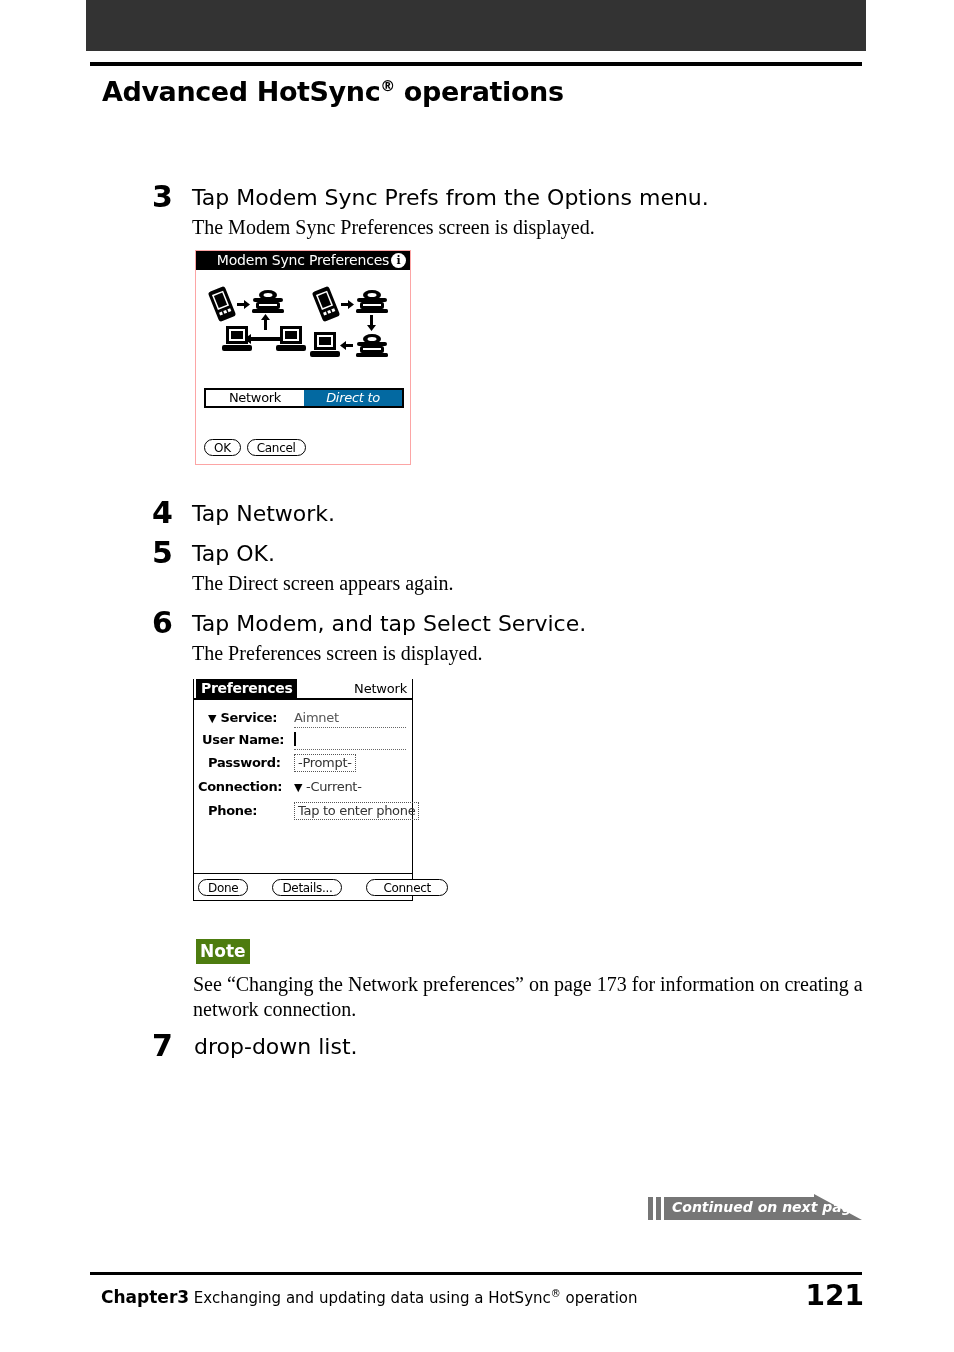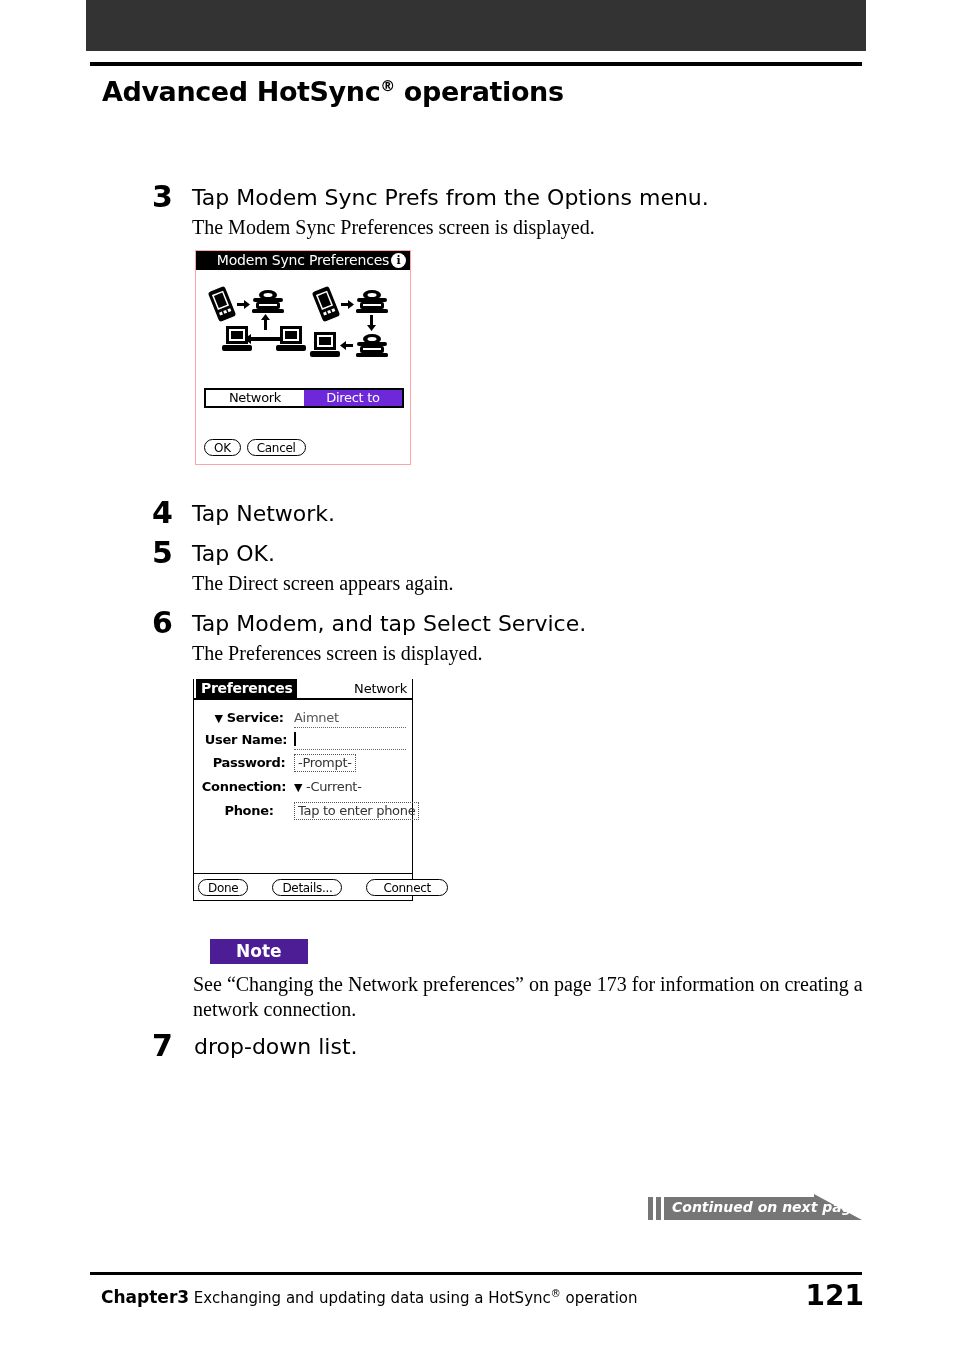--- a/index.html
+++ b/index.html
@@ -154,21 +154,21 @@
   .seg {
     flex: 1 1 50%;
     font-family: "DejaVu Sans", sans-serif;
     font-size: 13px;
     line-height: 16px;
     text-align: center;
     letter-spacing: -0.3px;
     box-sizing: border-box;
   }
   .seg.off { background: #ffffff; color: #000000; }
-  .seg.on  { background: #6d28d9; color: #ffffff; }
+  .seg.on  { background: #0369a1; color: #ffffff; font-style: italic; }
 
   .msp-buttons { position: absolute; left: 8px; top: 188px; display: flex; gap: 6px; }
   .pbtn {
     border: 1px solid #000000;
     border-radius: 9px;
     padding: 0 9px;
     height: 17px;
     font-family: "DejaVu Sans", sans-serif;
     font-size: 12px;
     line-height: 16px;
@@ -219,21 +219,21 @@
     position: absolute;
     left: 0; width: 100%;
     height: 22px;
     font-family: "DejaVu Sans", sans-serif;
     font-size: 13px;
     letter-spacing: -0.3px;
   }
   .plabel {
     position: absolute;
     font-weight: bold;
-    text-align: center;
+    text-align: left;
     line-height: 18px;
     white-space: nowrap;
   }
   .tri { font-size: 11px; }
   .pvalue {
     position: absolute;
     line-height: 18px;
     white-space: nowrap;
   }
   .dotted {
@@ -260,28 +260,27 @@
   .prefs-buttons {
     position: absolute;
     left: 4px; bottom: 4px;
     display: flex; gap: 24px;
   }
 
   
   .note-badge {
     position: absolute;
     left: 196px; top: 939px;
-    background: #4c1d95;
+    background: #4d7c0f;
     color: #ffffff;
     font-family: "DejaVu Sans", sans-serif;
     font-weight: bold;
     font-size: 17px;
     line-height: 25px;
-    padding: 0 26px;
-    margin-left: 14px;
+    padding: 0 4px;
   }
   .note-body {
     position: absolute;
     left: 193px; top: 972px;
     width: 672px;
     font-family: "Liberation Serif", serif;
     font-size: 20px;
     line-height: 25px;
   }
 

